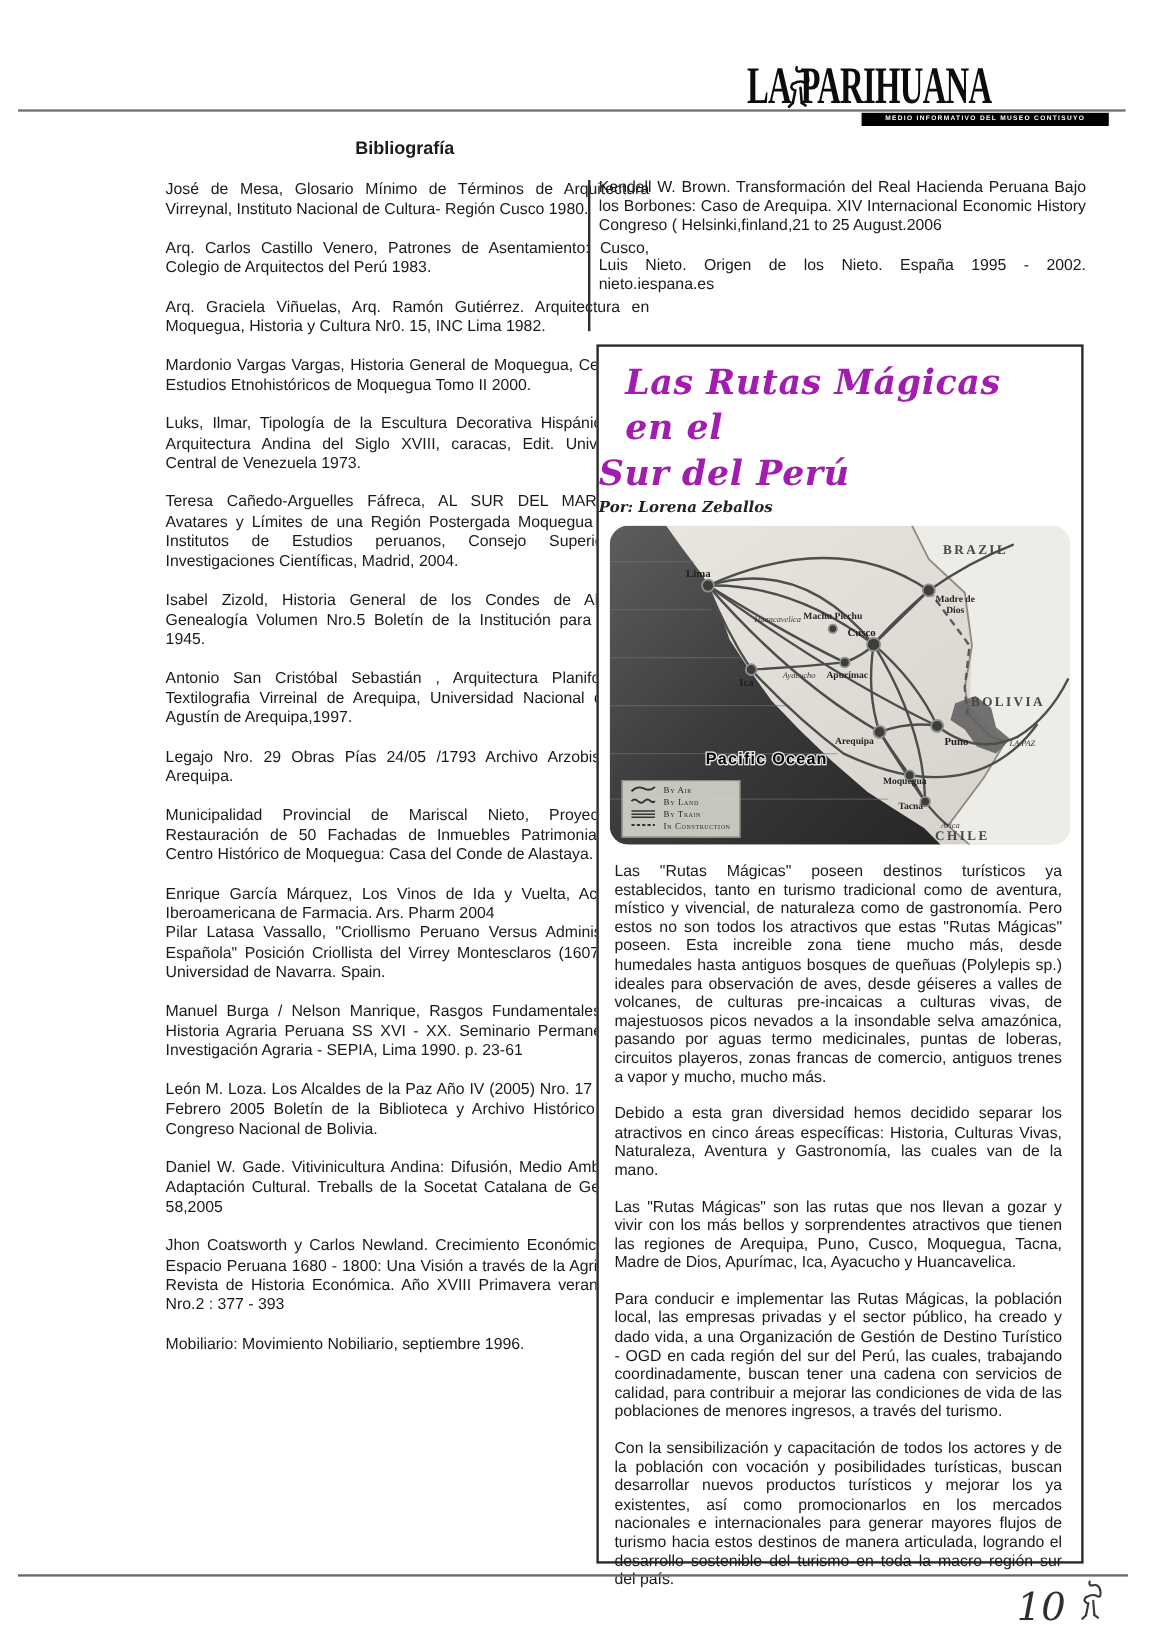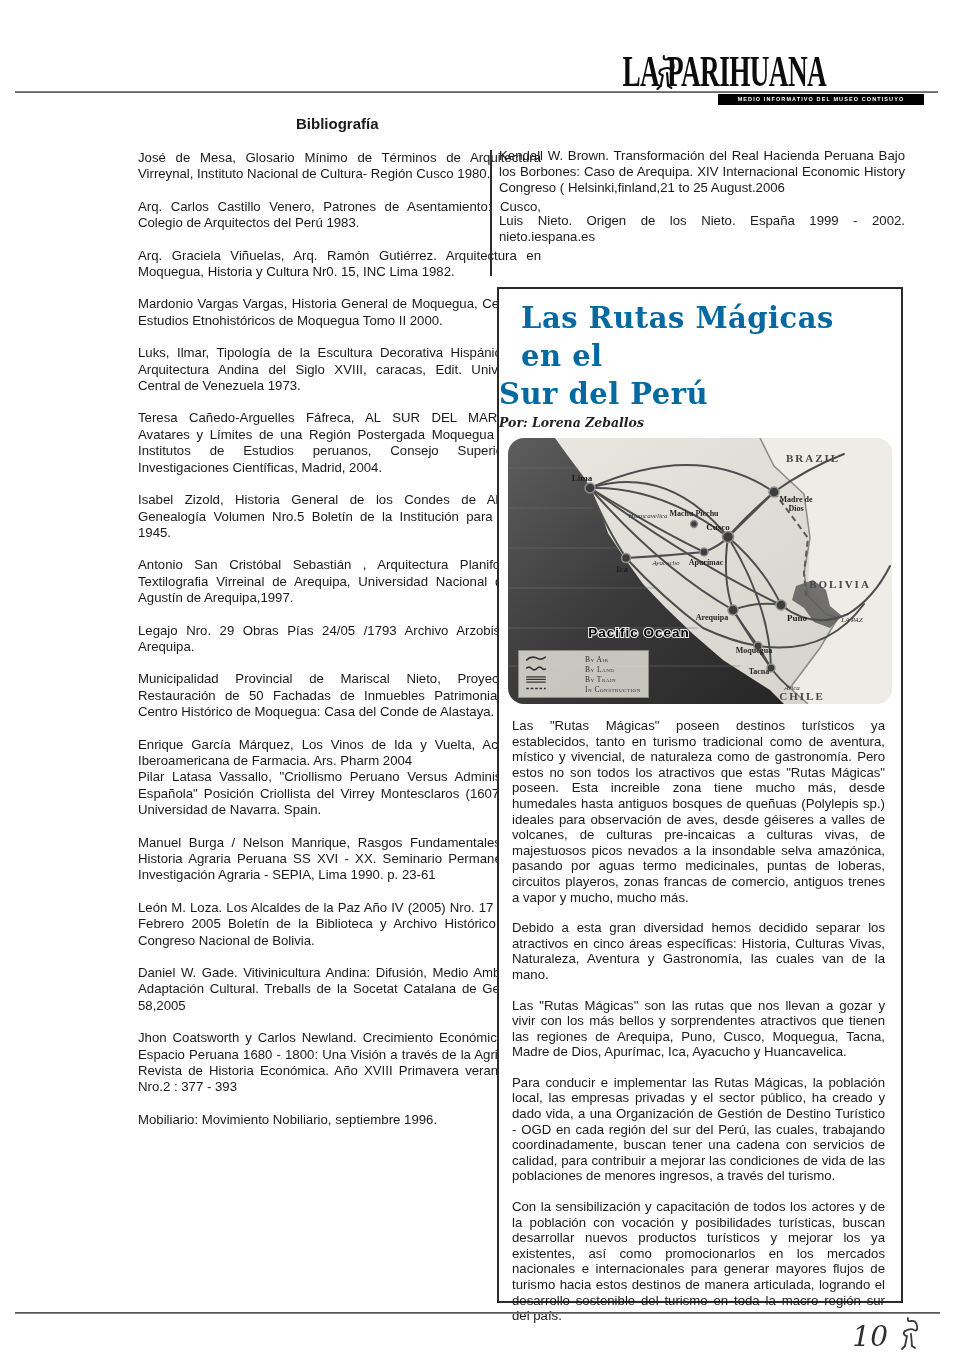--- a/index.html
+++ b/index.html
@@ -21,50 +21,50 @@
   
   .left-col{position:absolute;left:90px;top:115px;width:403px;margin-left:48px;}
   .bib-heading{font-size:15px;font-weight:700;margin:0 0 18px 158px;}
   .entry{margin:0 0 16px 0;font-size:13.2px;line-height:16.4px;text-align:justify;}
   .right-col-refs{position:absolute;left:499px;top:148px;width:406px;}
   .right-col-refs .entry{line-height:16.2px;}
   .col-divider{position:absolute;left:490px;top:150px;width:2px;height:126px;background:#2e2e2e;}
   
   .article-box{position:absolute;left:497px;top:287px;width:406px;height:1016px;
                border:2px solid #2b2b2b;background:#fff;box-sizing:border-box;}
-  .art-title{font-family:"DejaVu Serif", serif;font-weight:600;
-             font-size:29px;line-height:38px;letter-spacing:.5px;color:#0369a1;}
+  .art-title{font-family:"DejaVu Serif", serif;font-style:italic;font-weight:600;
+             font-size:29px;line-height:38px;letter-spacing:.5px;color:#a21caf;}
   .art-title.l1{margin:10px 26px 0 22px;text-align:left;}
   .art-title.l2{margin:0 30px 0 0;}
   .art-byline{font-family:"DejaVu Serif", serif;font-style:italic;font-weight:700;
               font-size:12.5px;text-align:left;margin:2px 30px 8px 0;color:#222;}
   .art-paras{margin:14px 16px 0 13px;}
   .art-paras .entry{line-height:15.6px;margin-bottom:15px;}
   
   .map-wrap{position:relative;width:384px;height:266px;margin:0 auto;border-radius:16px;
             overflow:hidden;box-shadow:inset 0 0 10px 4px rgba(255,255,255,.9);}
   .map-wrap svg{display:block;}
   .lbl{font-family:"Liberation Serif", serif;}
   .lbl.country{font-size:11px;font-weight:600;letter-spacing:2px;fill:#474747;}
   .lbl.city{font-size:9px;font-weight:700;fill:#1f1f1f;}
   .lbl.city-sm{font-size:8px;font-weight:700;fill:#242424;}
   .lbl.small{font-size:7px;font-style:italic;fill:#333;}
   .lbl.ocean{font-family:"Liberation Sans", sans-serif;font-size:13.5px;font-weight:700;
              letter-spacing:1px;fill:#000;paint-order:stroke;stroke:#e8e8e8;stroke-width:2.2px;}
   .map-legend{position:absolute;left:10px;bottom:6px;background:rgba(219,217,209,.88);
               border:1px solid #8d8d85;padding:3px 7px 3px 5px;}
-  .leg-row{display:flex;align-items:center;height:10px;gap:32px;}
+  .leg-row{display:flex;align-items:flex-start;height:10px;}
   .leg-sym{width:24px;height:8px;margin-right:5px;flex:0 0 auto;}
   .leg-label{font-family:"Liberation Serif", serif;font-size:7.5px;font-variant:small-caps;
              letter-spacing:.5px;color:#2c2c2c;white-space:nowrap;}
   
   .foot-rule{position:absolute;left:15px;top:1312px;width:925px;height:2px;
              background:linear-gradient(#3e3e3e,#9b9b9b);}
   .page-number{position:absolute;right:92px;top:1320px;font-family:"DejaVu Serif", serif;
-               font-style:italic;font-size:28px;color:#2f2f2f;}
+               font-style:italic;font-size:32px;color:#2f2f2f;}
   .foot-bird{position:absolute;right:58px;top:1316px;width:24px;height:34px;}
 </style>
 </head>
 <body>
 
 <div class="page">
 
   <div class="masthead">
     <div class="logo-row">
       <span class="logo-word la">LA</span>
@@ -101,21 +101,21 @@
         <p class="entry">León M. Loza. Los Alcaldes de la Paz Año IV (2005) Nro. 17 Enero - Febrero 2005 Boletín de la Biblioteca y Archivo Histórico del H. Congreso Nacional de Bolivia.</p>
         <p class="entry">Daniel W. Gade. Vitivinicultura Andina: Difusión, Medio Ambiente y Adaptación Cultural. Treballs de la Socetat Catalana de Geografía 58,2005</p>
         <p class="entry">Jhon Coatsworth y Carlos Newland. Crecimiento Económico en el Espacio Peruana 1680 - 1800: Una Visión a través de la Agricultura. Revista de Historia Económica. Año XVIII Primavera verano 2000  Nro.2 : 377 - 393</p>
         <p class="entry">Mobiliario: Movimiento Nobiliario, septiembre 1996.</p>
       </div>
   </div>
 
   <div class="col-divider"></div>
   <div class="right-col-refs" id="ref-entries">
       <p class="entry">Kendall W. Brown. Transformación del Real Hacienda Peruana Bajo los Borbones: Caso de Arequipa. XIV Internacional Economic History Congreso ( Helsinki,finland,21 to 25 August.2006</p>
-      <p class="entry">Luis Nieto.  Origen de los Nieto. España 1999 - 2002. nieto.iespana.es</p>
+      <p class="entry">Luis Nieto.  Origen de los Nieto. España 1995 - 2002. nieto.iespana.es</p>
     </div>
 
   <div class="article-box">
     <div class="art-title l1">Las Rutas Mágicas en el</div>
     <div class="art-title l2">Sur del Perú</div>
     <div class="art-byline">Por: Lorena Zeballos</div>
 
     <div class="map-wrap">
       <svg id="map-svg" width="384" height="266" viewBox="0 0 384 266">
         <defs>

